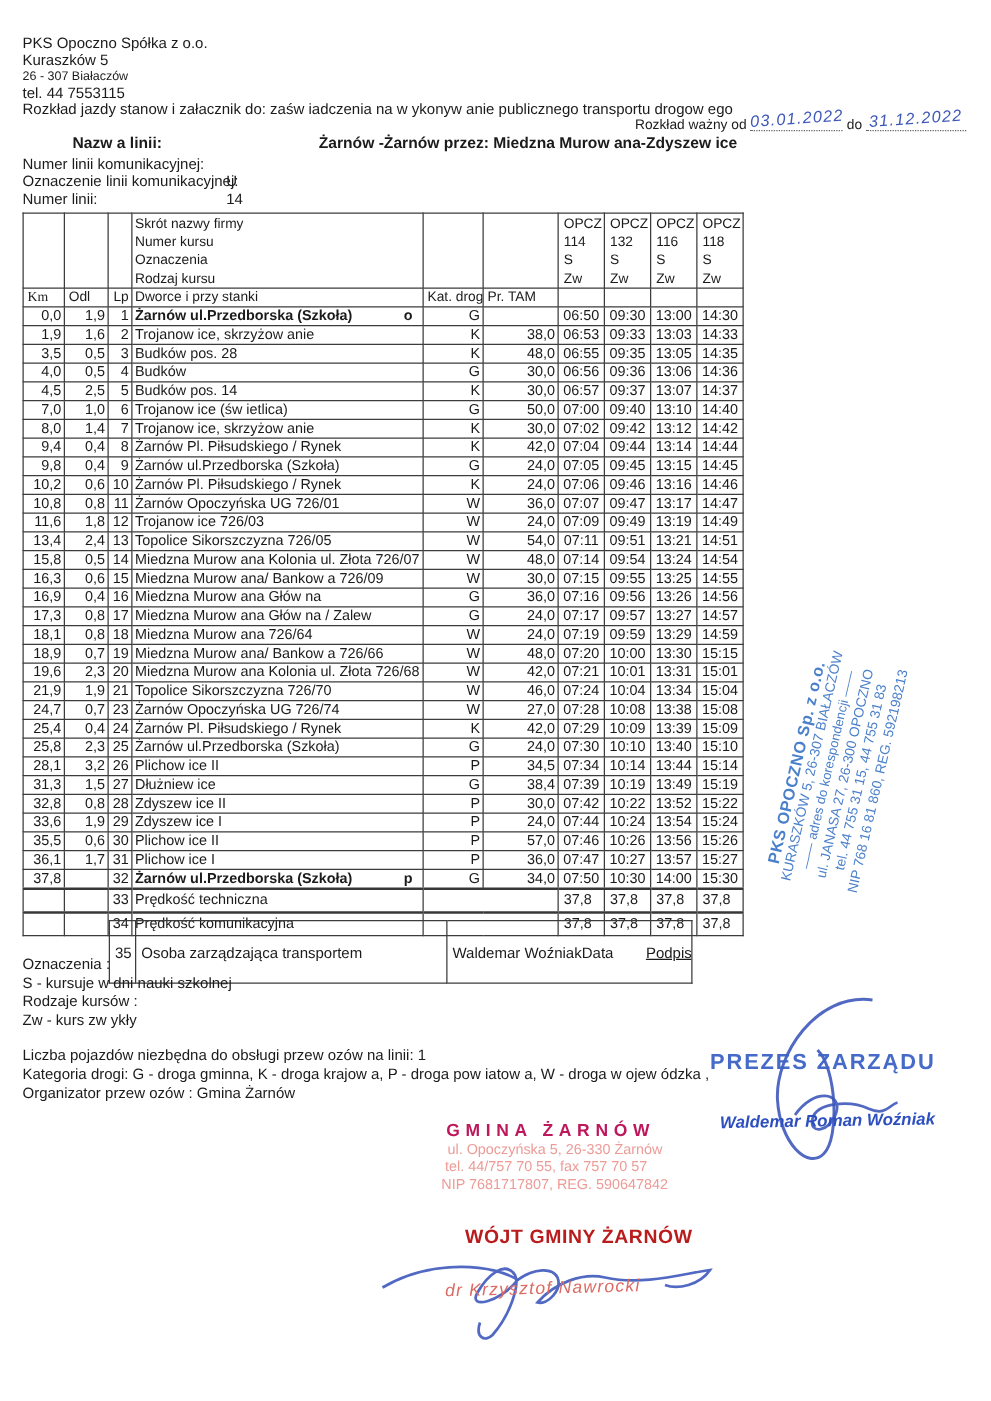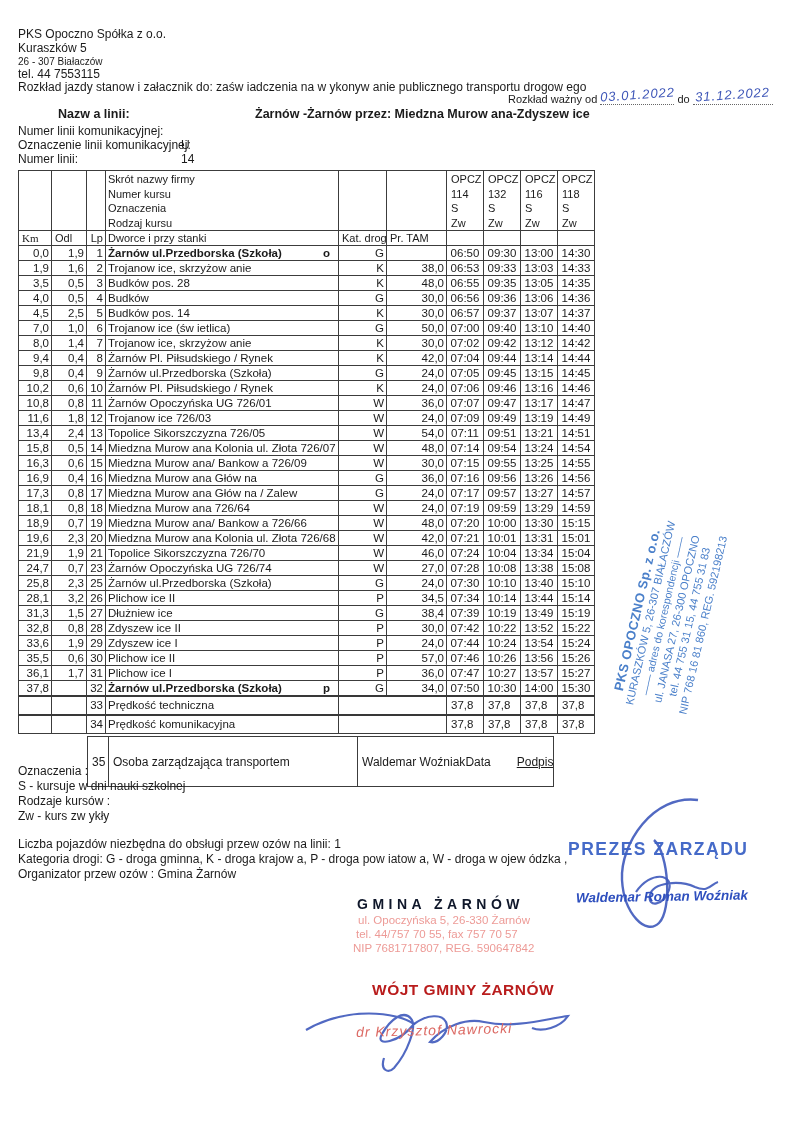--- a/index.html
+++ b/index.html
@@ -39,21 +39,21 @@
   
   .hand{display:inline-block;font-style:italic;color:#3f57b8;font-size:13px;
         transform:rotate(-4deg);position:relative;top:-4px;letter-spacing:1px;}
   .dotted{display:inline-block;border-bottom:1.5px dotted #666;text-align:center;height:13px;}
   .stampblue{color:#4b80ca;text-align:center;line-height:13.5px;}
   .stampblue .s1{font-weight:bold;font-size:13px;letter-spacing:.4px;}
   .stampblue .s2{font-size:11px;}
   .rot{transform:rotate(-77deg);}
   .prezes-title{font-size:17.5px;font-weight:bold;letter-spacing:1.5px;color:#3c63c6;opacity:.95;}
   .prezes-name{font-size:13.5px;font-weight:bold;font-style:italic;color:#2e4fbe;transform:rotate(-1deg);}
-  .gmina-title{font-size:14px;font-weight:bold;letter-spacing:4.5px;color:#0f172a;}
+  .gmina-title{font-size:14px;font-weight:bold;letter-spacing:4.5px;color:#be185d;}
   .gmina-line{font-size:11.5px;color:#ed9b97;line-height:14px;}
   .wojt-title{font-size:15.5px;font-weight:bold;letter-spacing:.5px;color:#b91c1c;}
   .nawrocki{font-size:14px;font-style:italic;color:#dc6a64;letter-spacing:1px;transform:rotate(-1.5deg);}
   svg.sig{position:absolute;overflow:visible;}
 </style>
 </head>
 <body>
 
 <div class="page">
 
@@ -490,20 +490,36 @@
             </div>
           </td>
           <td class="kat">W</td>
           <td class="pr">27,0</td>
           <td class="time">07:28</td>
           <td class="time">10:08</td>
           <td class="time">13:38</td>
           <td class="time">15:08</td>
         </tr>
         <tr>
+          <td class="num">25,4</td>
+          <td class="num">0,4</td>
+          <td class="lp">24</td>
+          <td class="namecell">
+            <div class="nameflex">
+              <span>Żarnów  Pl. Piłsudskiego / Rynek</span>
+            </div>
+          </td>
+          <td class="kat">K</td>
+          <td class="pr">42,0</td>
+          <td class="time">07:29</td>
+          <td class="time">10:09</td>
+          <td class="time">13:39</td>
+          <td class="time">15:09</td>
+        </tr>
+        <tr>
           <td class="num">25,8</td>
           <td class="num">2,3</td>
           <td class="lp">25</td>
           <td class="namecell">
             <div class="nameflex">
               <span>Żarnów  ul.Przedborska (Szkoła)</span>
             </div>
           </td>
           <td class="kat">G</td>
           <td class="pr">24,0</td>

